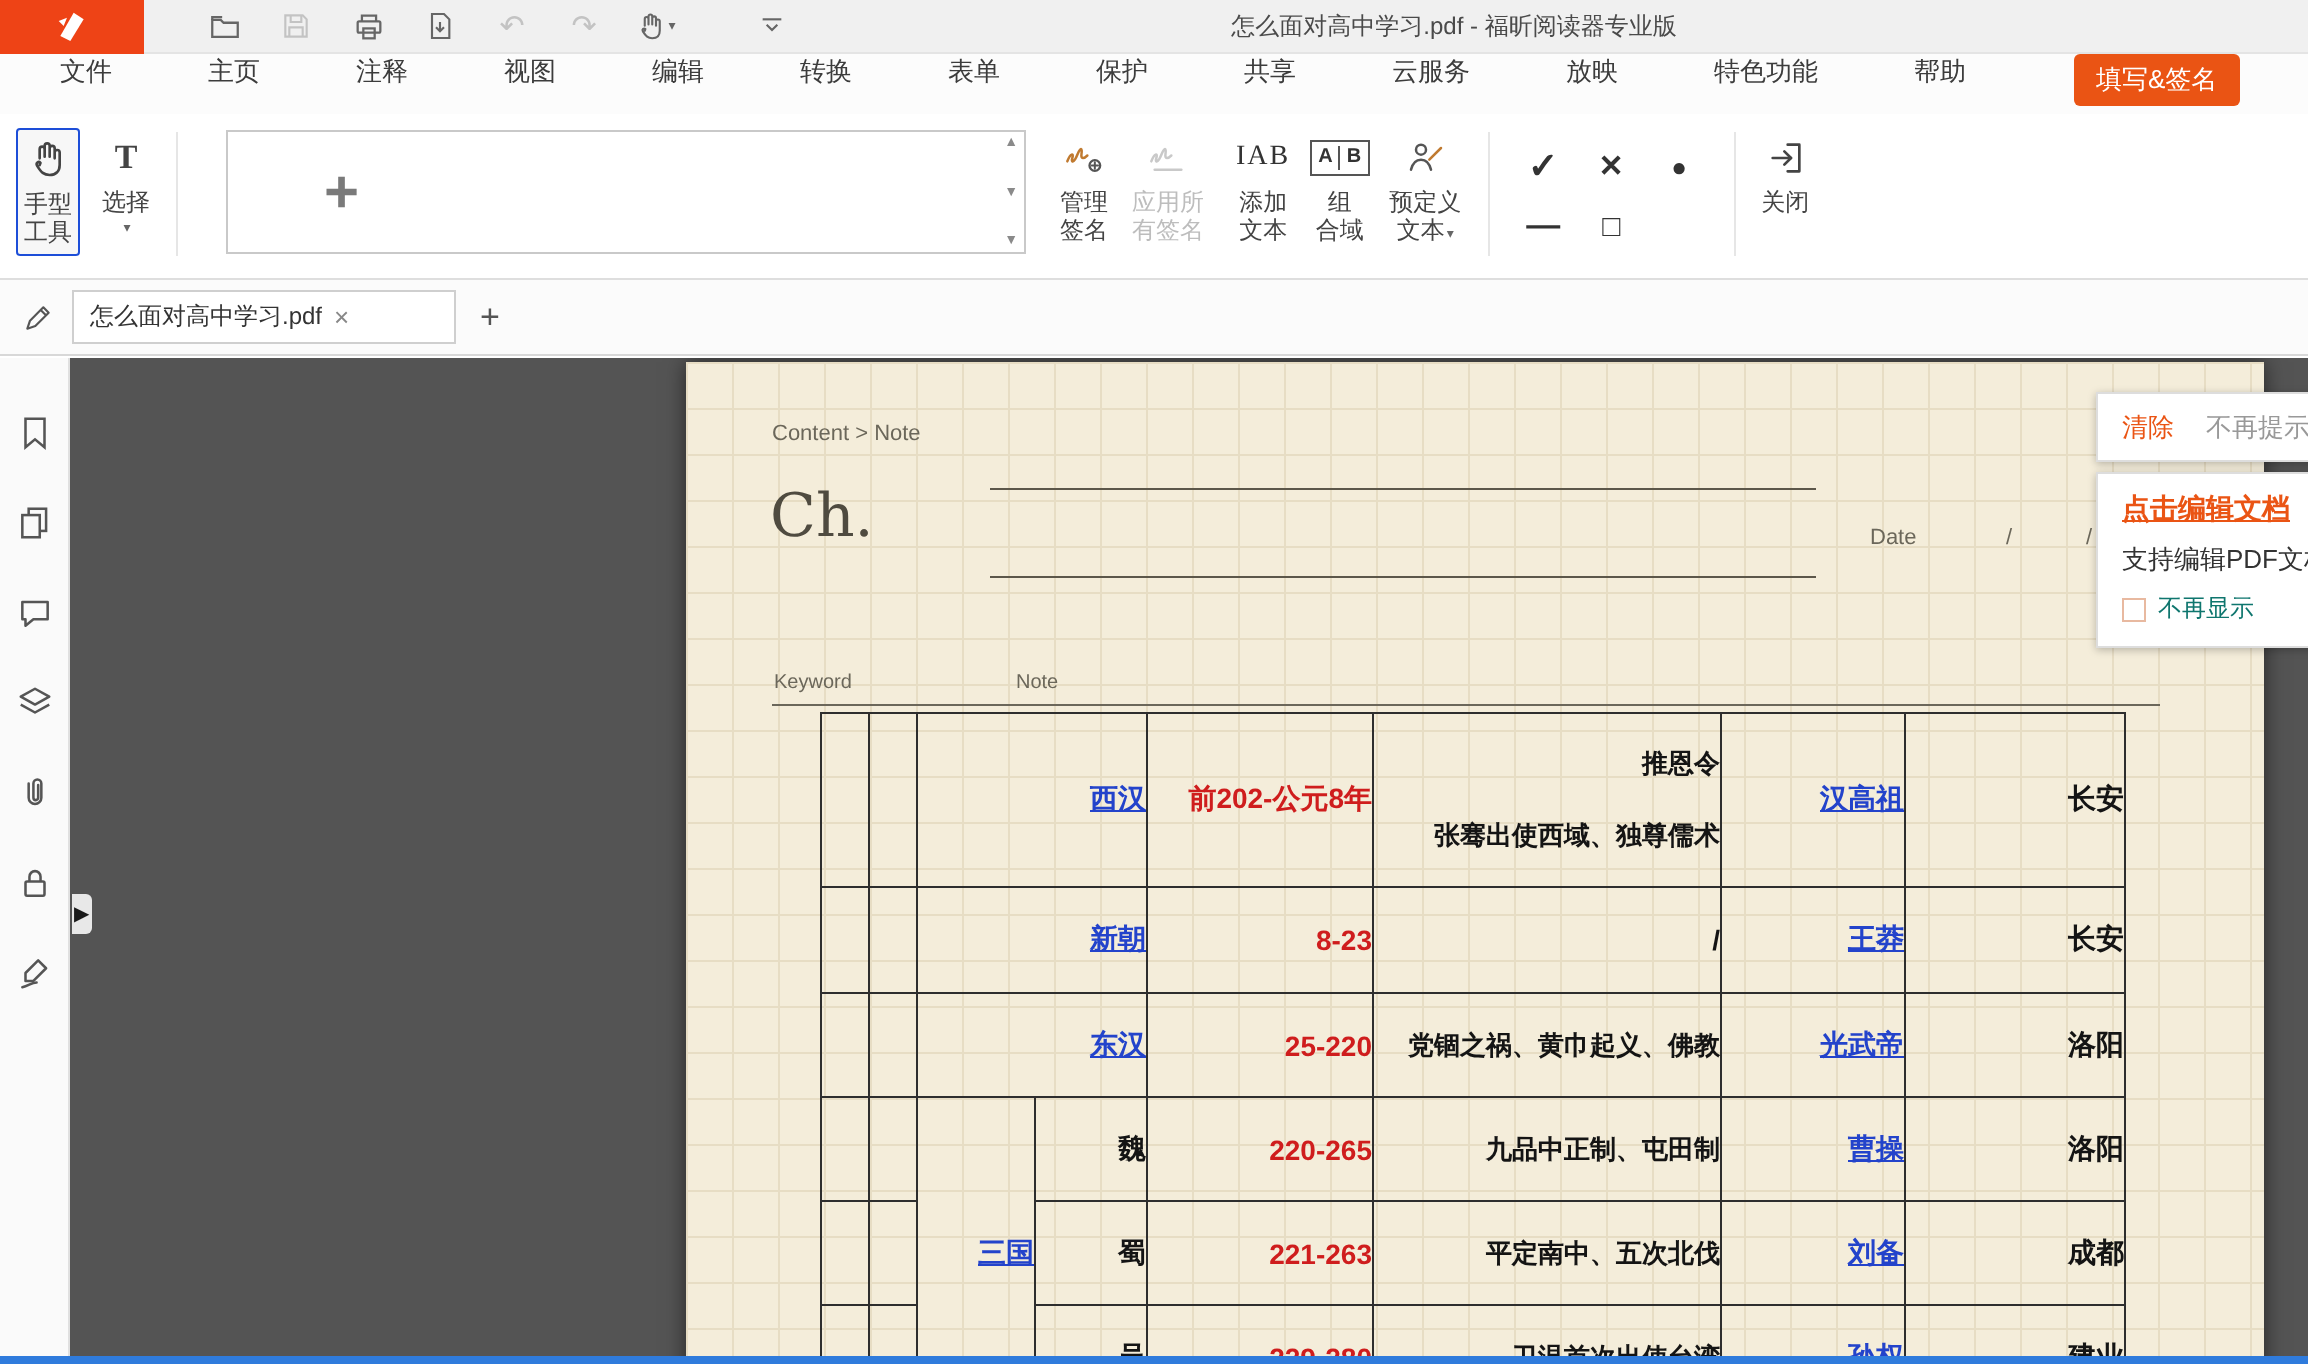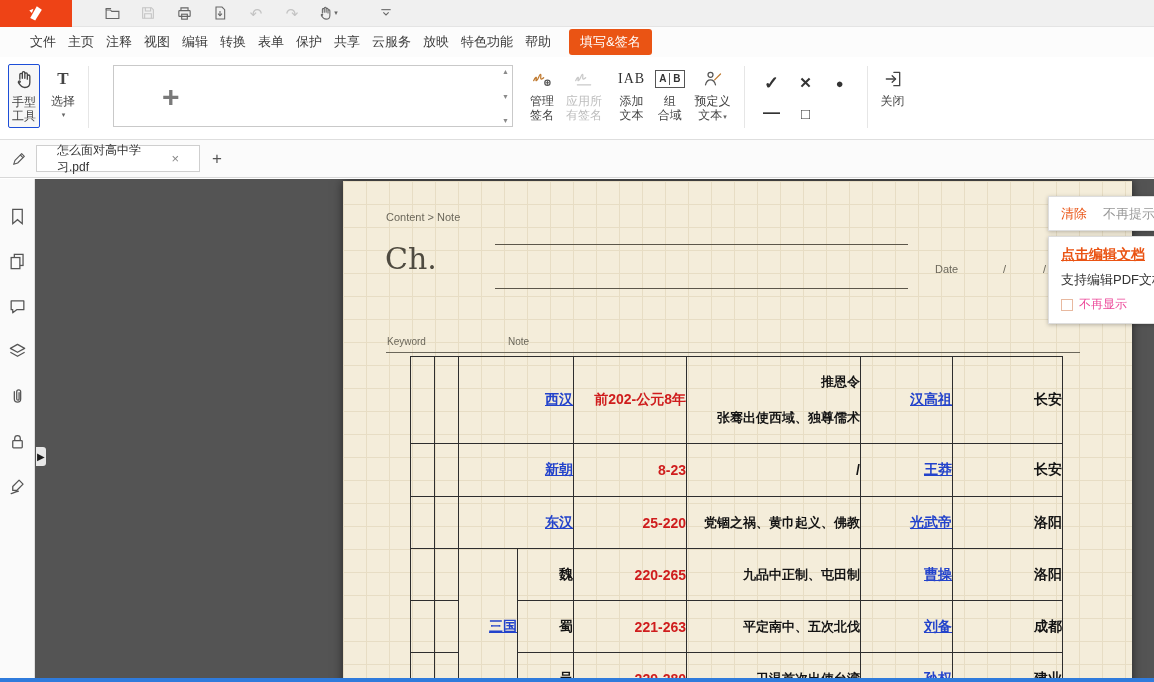--- a/index.html
+++ b/index.html
@@ -11,21 +11,21 @@
   .logo{width:72px;height:27px;background:#ee4316;display:flex;align-items:center;justify-content:center;cursor:pointer}
   .qat{display:flex;align-items:center;gap:16px;margin-left:30px}
   .ticon{width:20px;height:20px;display:flex;align-items:center;justify-content:center;color:#666}
   .ticon.disabled{color:#c3c3c3}
   .ticon svg{display:block}
   .arrow-glyph{font-size:15px;line-height:1}
   .mini-caret{font-size:7px;color:#666;margin-left:1px}
   .win-title{position:absolute;left:300px;right:0;text-align:center;font-size:12px;color:#4a4a4a;pointer-events:none}
 
   
-  .menubar{height:30px;background:#fcfcfc;display:flex;align-items:center;padding-left:30px;gap:12px;font-size:13px;color:#3c3c3c}
+  .menubar{height:30px;background:#fcfcfc;display:flex;align-items:flex-start;padding-left:30px;gap:48px;font-size:13px;color:#3c3c3c}
   .menu-item{cursor:pointer;white-space:nowrap}
   .menu-pill{background:#ea5414;color:#fff;padding:4px 11px;border-radius:3px;font-size:13px;margin-left:6px;white-space:nowrap;cursor:pointer}
 
   
   .ribbon{height:83px;background:#fff;border-bottom:1px solid #dedede;display:flex;align-items:flex-start;padding:7px 0 0 8px}
   .rbtn{display:flex;flex-direction:column;align-items:center;gap:3px;font-size:12px;color:#444;text-align:center;line-height:1.2;padding:3px 3px;cursor:pointer}
   .rbtn .ric{height:24px;display:flex;align-items:center;justify-content:center}
   .rbtn.disabled{color:#bdbdbd}
   .pre{white-space:pre-line}
   .hand-active{border:1px solid #1d4ed8;background:#f7f7f7;border-radius:2px}
@@ -42,21 +42,21 @@
   .stamp{cursor:pointer;display:flex;align-items:center;justify-content:center;width:30px;height:26px}
   .st-check{font-size:18px;font-weight:bold}
   .st-cross{font-size:15px;font-weight:bold}
   .st-dot{font-size:13px}
   .st-line{font-size:17px;font-weight:bold}
   .st-rect{font-size:15px}
 
   
   .tabstrip{height:38px;background:#fbfbfb;border-bottom:1px solid #d8d8d8;display:flex;align-items:center;position:relative}
   .tab-pen{width:22px;height:22px;margin-left:8px;display:flex;align-items:center;justify-content:center;color:#555;cursor:pointer}
-  .doc-tab{margin-left:6px;width:164px;height:27px;background:#fff;border:1px solid #cfcfcf;display:flex;align-items:center;padding:0 20px;font-size:12px;color:#333;cursor:pointer}
+  .doc-tab{margin-left:6px;width:192px;height:27px;background:#fff;border:1px solid #cfcfcf;display:flex;align-items:center;padding:0 8px;font-size:12px;color:#333;cursor:pointer}
   .tab-close{color:#888;font-size:13px;cursor:pointer;margin-left:6px}
   .new-tab{margin-left:12px;font-size:17px;color:#555;cursor:pointer}
 
   
   .main{position:absolute;top:179px;left:0;right:0;bottom:4px;display:flex;overflow:hidden}
   .sidebar{width:35px;background:#fafafa;border-right:1px solid #e0e0e0;display:flex;flex-direction:column;align-items:center;padding-top:28px;gap:26px}
   .sicon{width:19px;height:19px;color:#555;cursor:pointer}
   .sicon svg{display:block}
   .docarea{flex:1;position:relative;background:#545454;overflow:hidden}
   .expand-arrow{position:absolute;left:1px;top:268px;color:#1a1a1a;font-size:10px;cursor:pointer;background:#e8e8e8;padding:4px 1px;border-radius:0 3px 3px 0}
@@ -92,21 +92,21 @@
 
   
   .toast1{position:absolute;left:1013px;top:17px;width:170px;height:35px;background:#fff;border:1px solid #ddd;box-shadow:0 1px 4px rgba(0,0,0,.25);display:flex;align-items:center;gap:16px;padding:0 12px;font-size:13px}
   .toast-clear{color:#ea5414;cursor:pointer}
   .toast-noremind{color:#999;cursor:pointer}
   .toast2{position:absolute;left:1013px;top:57px;width:170px;height:88px;background:#fff;border:1px solid #ddd;box-shadow:0 1px 4px rgba(0,0,0,.25);padding:9px 12px;display:flex;flex-direction:column;gap:7px}
   .edit-link{color:#ea5414;font-size:14px;font-weight:bold;text-decoration:underline;cursor:pointer;white-space:nowrap}
   .edit-desc{color:#333;font-size:13px;white-space:nowrap}
   .noshow-row{display:flex;align-items:center;gap:6px}
   .cbx{width:12px;height:12px;border:1px solid #e8b9a0;background:#fff;cursor:pointer;flex:none}
-  .noshow-label{color:#ec4899;font-size:12px;white-space:nowrap}
+  .noshow-label{color:#0f766e;font-size:12px;white-space:nowrap}
 
   .taskbar{position:absolute;left:0;bottom:0;width:100%;height:4px;background:#2f7bdc}
 </style>
 </head>
 <body>
 
 <div class="app">
 
   <div class="titlebar">
     <div class="logo">
@@ -151,20 +151,21 @@
           </svg>
         <span class="mini-caret">▾</span>
       </span>
       <span class="ticon" style="margin-left:22px">
         <svg width="16" height="16" viewBox="0 0 24 24" fill="none" stroke="#666" stroke-width="1.6">
             <path d="M5 7h14"></path>
             <path d="M8 11l4 4 4-4"></path>
           </svg>
       </span>
     </div>
+    <div class="win-title">怎么面对高中学习.pdf - 福昕阅读器专业版</div>
   </div>
 
   <div class="menubar">
     <span class="menu-item">文件</span>
     <span class="menu-item">主页</span>
     <span class="menu-item">注释</span>
     <span class="menu-item">视图</span>
     <span class="menu-item">编辑</span>
     <span class="menu-item">转换</span>
     <span class="menu-item">表单</span>

